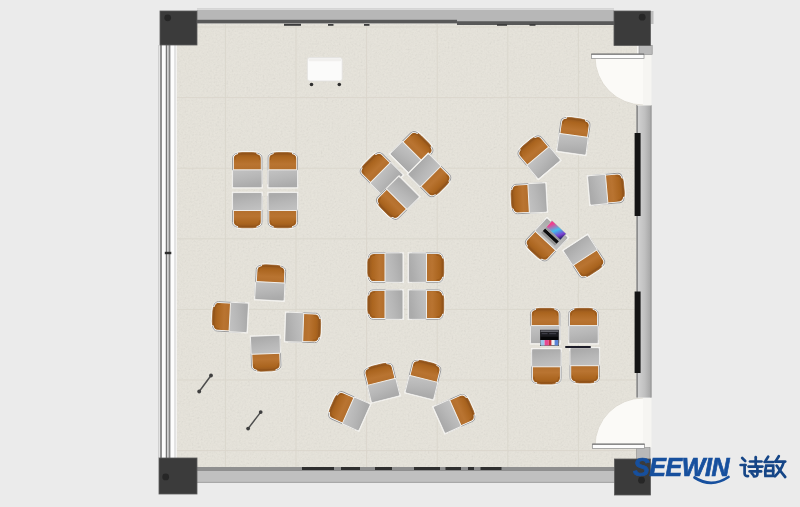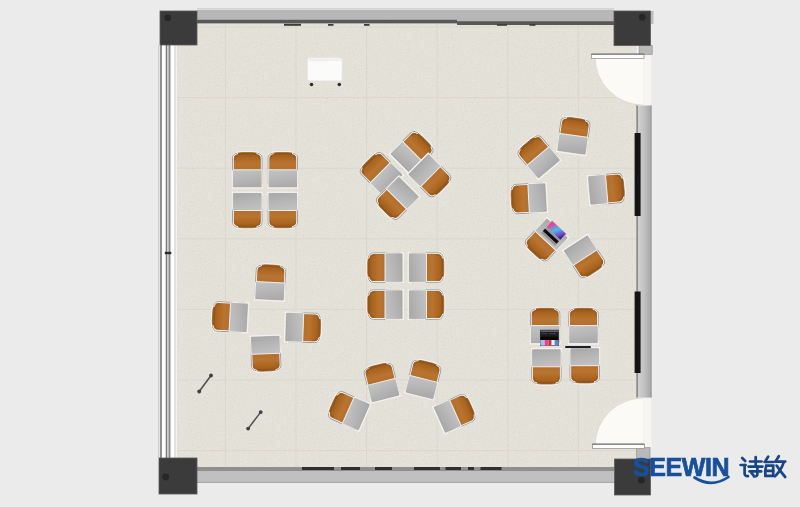--- a/index.html
+++ b/index.html
@@ -1,16 +1,16 @@
 <!DOCTYPE html>
 <html><head>
 <meta charset="utf-8">
 <style>
 html,body{margin:0;padding:0;background:#ebebeb;}
-#stage{position:relative;width:800px;height:507px;background:#ef4444;overflow:hidden;font-family:"Liberation Sans",sans-serif;}
+#stage{position:relative;width:800px;height:507px;background:#ef4444;overflow:hidden;font-family:"Liberation Sans",sans-serif;font-style:italic;}
 </style>
 </head>
 <body>
 <div id="stage">
 <svg width="800" height="507" viewBox="0 0 800 507" xmlns="http://www.w3.org/2000/svg">
 <defs>
 <linearGradient id="sg" x1="0" y1="-18.2" x2="0" y2="6" gradientUnits="userSpaceOnUse">
 <stop offset="0" stop-color="#92551d"></stop>
 <stop offset="0.2" stop-color="#ab651f"></stop>
 <stop offset="0.5" stop-color="#b97431"></stop>

